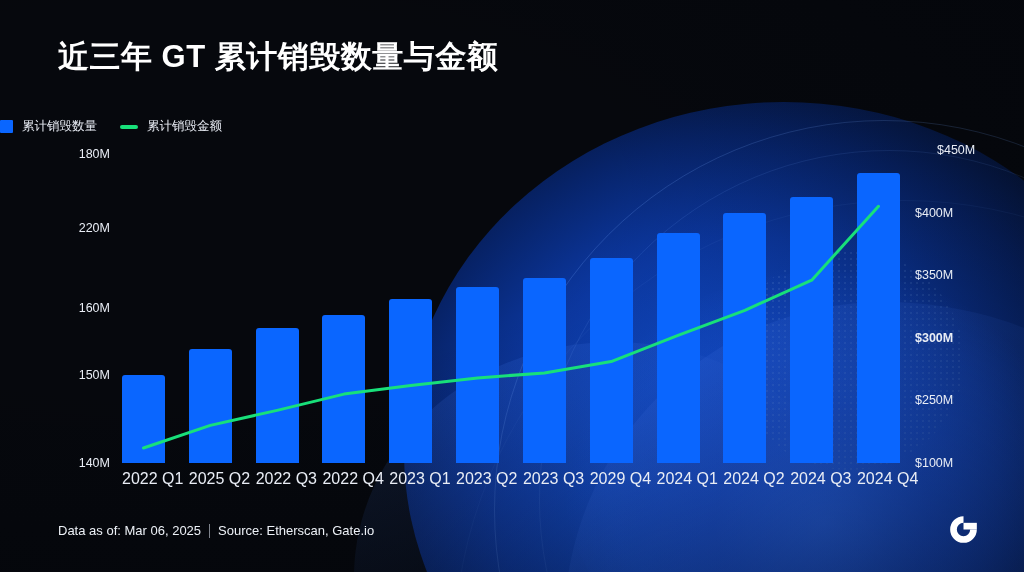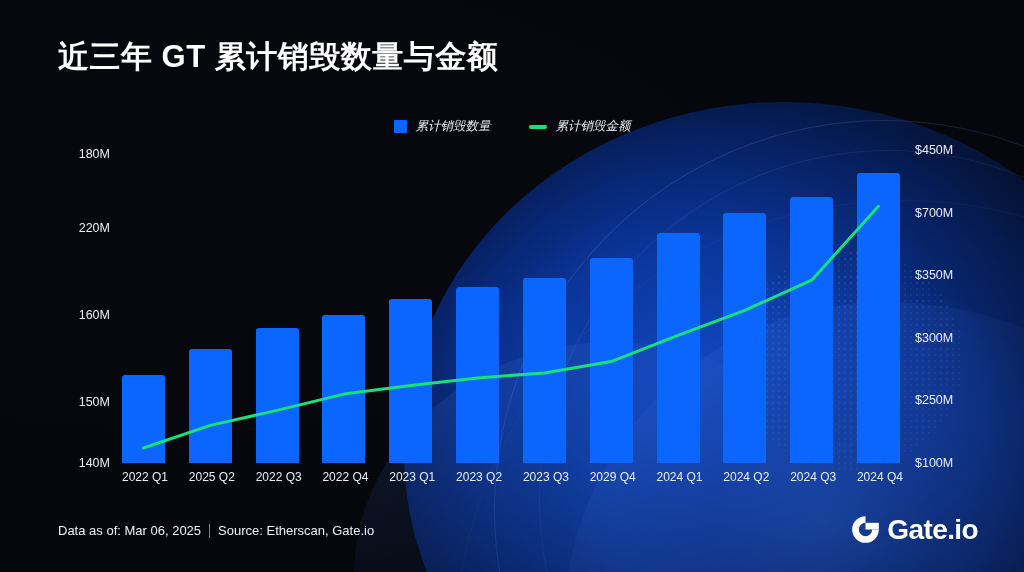--- a/index.html
+++ b/index.html
@@ -84,24 +84,22 @@
     color: #ffffff;
     letter-spacing: .5px;
     white-space: nowrap;
   }
 
   
   .legend {
     position: absolute;
     left: 0; right: 0; top: 118px;
     display: flex;
-    justify-content: center;
     align-items: center;
-    gap: 38px;
-    font-style: italic;
+    gap: 23px;
   }
   .legend-item { display: flex; align-items: center; gap: 9px; }
   .legend-swatch-bar {
     width: 13px; height: 13px;
     background: #0a66ff;
     border-radius: 1px;
   }
   .legend-swatch-line {
     width: 18px; height: 4px;
     background: #18e07a;
@@ -159,21 +157,21 @@
   .xaxis {
     position: absolute;
     left: 122px; top: 470px;
     width: 778px; height: 18px;
     display: flex;
     justify-content: space-between;
   }
   .xtick {
     width: 43px;
     text-align: center;
-    font-size: 12px;
+    font-size: 16px;
     color: #e9edf5;
     white-space: nowrap;
   }
 
   
   .footer {
     position: absolute;
     left: 58px; bottom: 34px;
     display: flex;
     align-items: center;
@@ -227,33 +225,33 @@
       <span class="legend-label">累计销毁数量</span>
     </div>
     <div class="legend-item">
       <span class="legend-swatch-line"></span>
       <span class="legend-label">累计销毁金额</span>
     </div>
   </div>
 
   <div class="axis-left" id="axis-left">
       <div class="axis-label" style="top: 313px;">140M</div>
-      <div class="axis-label" style="top: 252px;">150M</div>
-      <div class="axis-label" style="top: 165px; margin-left: 32px;">160M</div>
+      <div class="axis-label" style="top: 225px;">150M</div>
+      <div class="axis-label" style="top: 158px; margin-left: 32px;">160M</div>
       <div class="axis-label" style="top: 78.25px;">220M</div>
       <div class="axis-label" style="top: 4px;">180M</div>
     </div>
 
   <div class="axis-right" id="axis-right">
       <div class="axis-label" style="top: 313px;">$100M</div>
       <div class="axis-label" style="top: 250.4px;">$250M</div>
-      <div class="axis-label" style="top: 187.8px;">$300M</div>
+      <div class="axis-label" style="top: 187.8px; font-weight: bold;">$300M</div>
       <div class="axis-label" style="top: 125.2px;">$350M</div>
-      <div class="axis-label" style="top: 62.6px;">$700M</div>
-      <div class="axis-label" style="top: 0px;">$450M</div>
+      <div class="axis-label" style="top: 62.6px;">$400M</div>
+      <div class="axis-label" style="top: 0px; margin-left: 22px;">$450M</div>
     </div>
 
   <div class="plot">
     <div class="bars" id="bars">
         <div class="bar" title="2022 Q1: 151.3M" style="height: 88.4225px; background: rgb(10, 102, 255);"></div>
         <div class="bar" title="2022 Q2: 154.6M" style="height: 114.245px; background: rgb(10, 102, 255);"></div>
         <div class="bar" title="2022 Q3: 157.2M" style="height: 134.59px; background: rgb(10, 102, 255);"></div>
         <div class="bar" title="2022 Q4: 158.9M" style="height: 147.893px; background: rgb(10, 102, 255);"></div>
         <div class="bar" title="2023 Q1: 161M" style="height: 164.325px; background: rgb(10, 102, 255);"></div>
         <div class="bar" title="2023 Q2: 162.5M" style="height: 176.062px; background: rgb(10, 102, 255);"></div>
@@ -289,16 +287,15 @@
     <span class="footer-sep"></span>
     <span>Source: Etherscan, Gate.io</span>
   </div>
 
   <div class="brand">
     <svg class="brand-mark" viewBox="0 0 100 100">
       <path fill="#ffffff" d="M50 4A46 46 0 1 0 96 50H73A23 23 0 1 1 50 27Z"></path>
       <path fill="#ffffff" d="M73 50H50V27A23 23 0 0 1 73 50Z" opacity="0"></path>
       <rect x="50" y="27" width="46" height="23" fill="#ffffff"></rect>
     </svg>
-    <span class="brand-text">Gate.io</span>
   </div>
 
 </div>
 
 </body></html>

